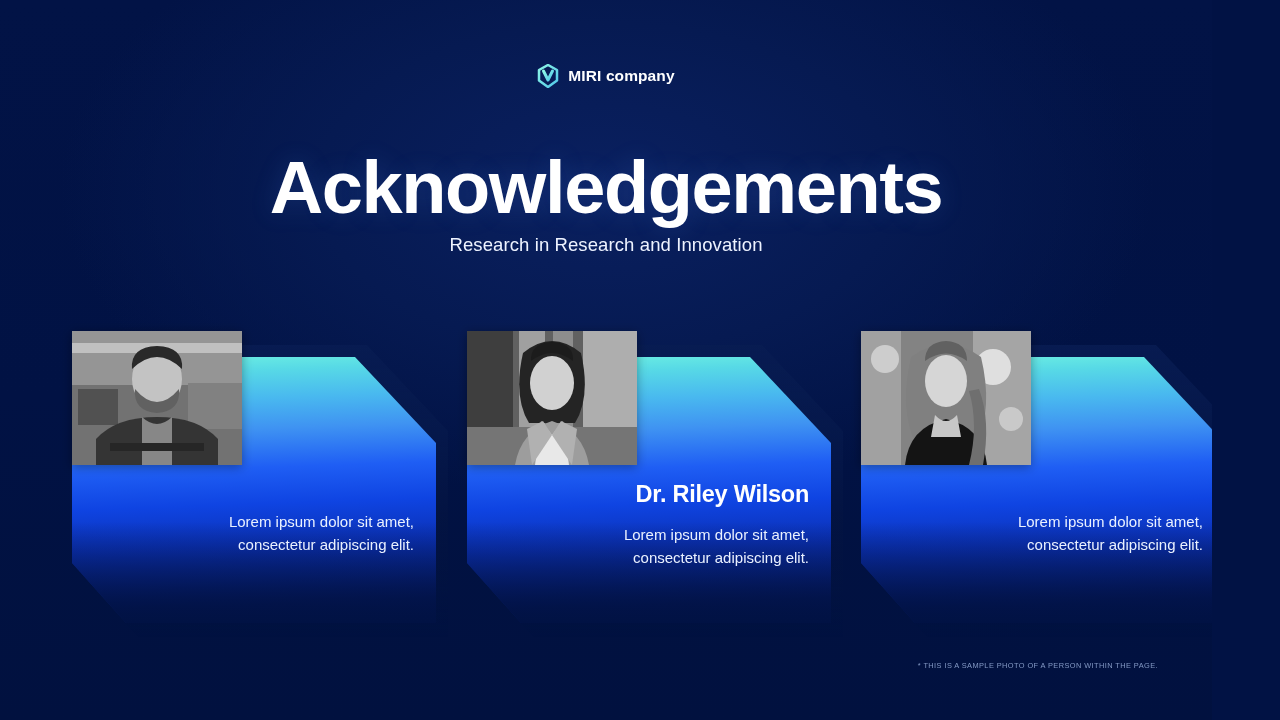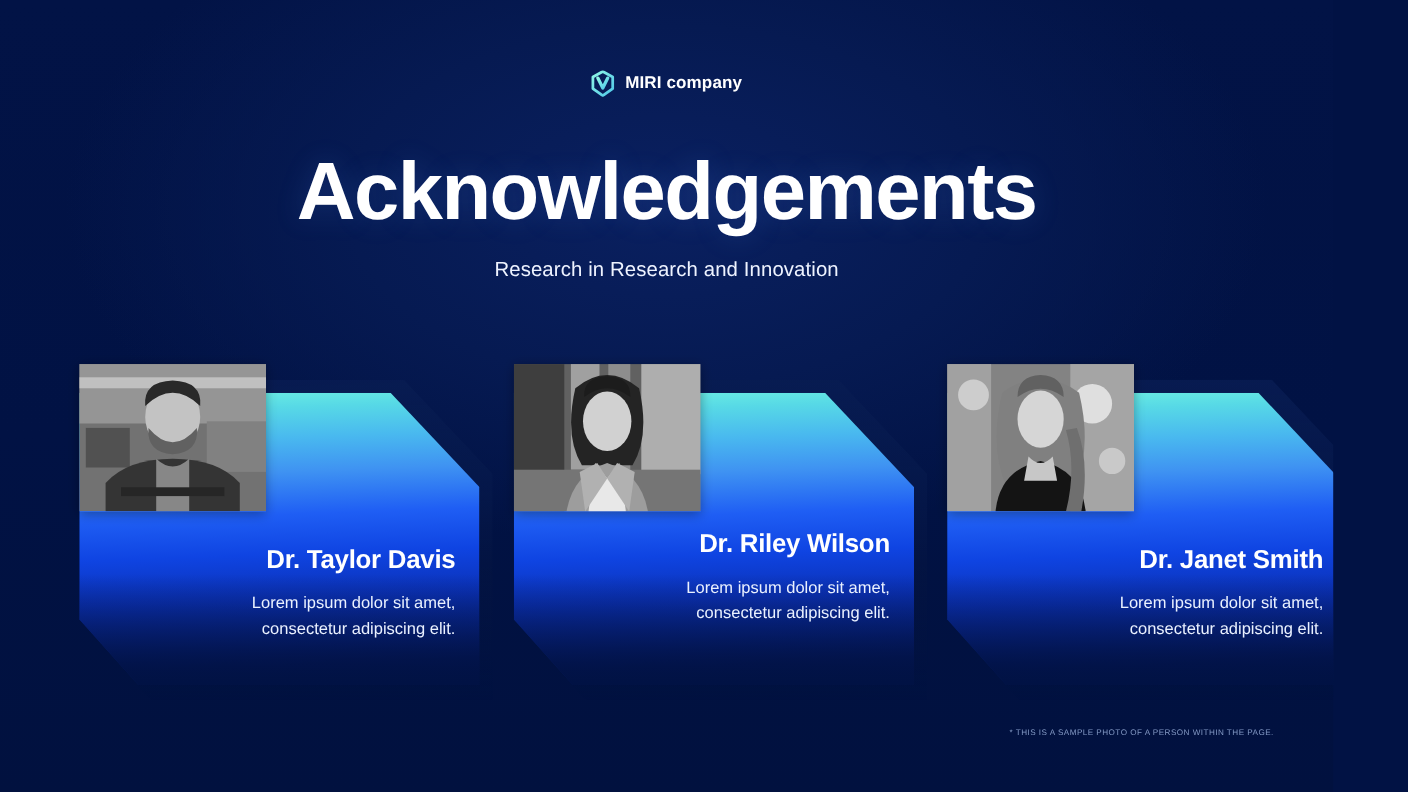--- a/index.html
+++ b/index.html
@@ -25,21 +25,21 @@
     display:flex; align-items:center; justify-content:center; gap:9px;
   }
   .brand-mark { width:22px; height:24px; display:block; flex:0 0 auto; }
   .brand-name {
     color:#ffffff; font-size:15.5px; font-weight:700;
     letter-spacing:.1px; line-height:1;
   }
 
   
   .title {
-    position:absolute; top:137px; left:0; right:0;
+    position:absolute; top:151px; left:0; right:0;
     text-align:center;
     color:#ffffff;
     font-size:74px; font-weight:700; letter-spacing:-1.4px; line-height:1;
     text-shadow:0 0 26px rgba(90,150,255,.18);
   }
   .subtitle {
     position:absolute; top:234px; left:0; right:0;
     text-align:center;
     color:#eef3ff;
     font-size:18.5px; font-weight:400; letter-spacing:.1px;
@@ -163,21 +163,20 @@
           <rect x="116" y="52" width="54" height="46" fill="#7c8289"></rect>
           <ellipse cx="85" cy="48" rx="25" ry="30" fill="#c4c0b8"></ellipse>
           <path d="M60 38 q25 -24 50 0 q2 -22 -25 -23 q-27 1 -25 23 Z" fill="#2f2c29"></path>
           <path d="M63 58 q22 26 44 0 q2 22 -22 24 q-24 -2 -22 -24 Z" fill="#6e6055"></path>
           <path d="M24 134 L24 108 q20 -22 61 -22 q41 0 61 22 L146 134 Z" fill="#3a3733"></path>
           <path d="M70 86 q15 14 30 0 l0 48 l-30 0 Z" fill="#8d867c"></path>
           <rect x="38" y="112" width="94" height="8" fill="#2b2926"></rect>
         </svg>
       </div>
       <div class="card-text">
-        <div class="card-name">Dr. Taylor Davis</div>
         <div class="card-desc">
           <span>Lorem ipsum dolor sit amet,</span>
           <span class="l2">consectetur adipiscing elit.</span>
         </div>
       </div>
     </div>
 
     <div class="card card--b" style="left:467px; top:331px;padding-left:43px;">
       <div class="card-shadow"></div>
       <div class="card-body"></div>
@@ -222,21 +221,20 @@
           <circle cx="150" cy="88" r="12" fill="#c2c7cc"></circle>
           <path d="M50 26 q35 -26 70 0 q12 50 -4 86 l-62 0 q-16 -36 -4 -86 Z" fill="#8b7f6e"></path>
           <ellipse cx="85" cy="50" rx="21" ry="26" fill="#d6d2c9"></ellipse>
           <path d="M64 30 q21 -15 42 0 q0 -19 -21 -20 q-21 1 -21 20 Z" fill="#6d6151"></path>
           <path d="M44 134 q4 -38 41 -46 q37 8 41 46 Z" fill="#17181b"></path>
           <path d="M74 84 q11 12 22 0 l4 22 l-30 0 Z" fill="#c9c4ba"></path>
           <path d="M118 58 q12 32 4 76 l-14 0 q10 -40 0 -74 Z" fill="#7a6e5d"></path>
         </svg>
       </div>
       <div class="card-text">
-        <div class="card-name">Dr. Janet Smith</div>
         <div class="card-desc">
           <span>Lorem ipsum dolor sit amet,</span>
           <span class="l2">consectetur adipiscing elit.</span>
         </div>
       </div>
     </div>
 
   </div>
 
   <div class="footnote">* THIS IS A SAMPLE PHOTO OF A PERSON WITHIN THE PAGE.</div>

